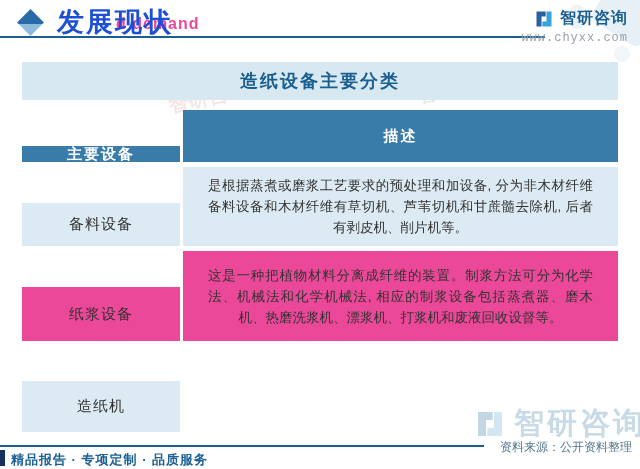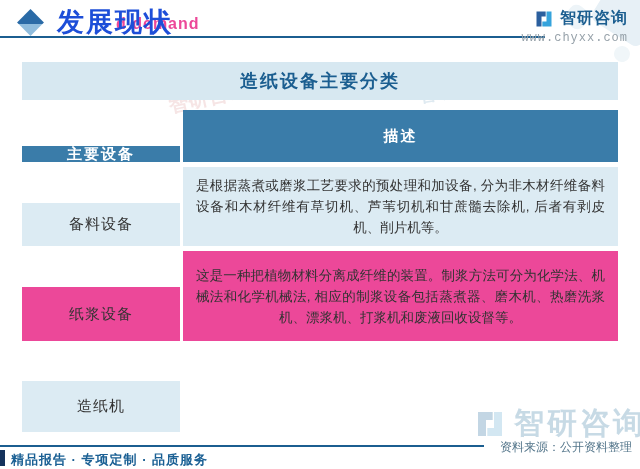--- a/index.html
+++ b/index.html
@@ -36,21 +36,21 @@
   .title-bar span{
     font-size:18px;font-weight:bold;color:#1b5e90;letter-spacing:2px;
     font-family:"Liberation Serif",serif;
   }
   
   .tbl{position:absolute;left:22px;top:110px;width:596px;z-index:2;}
   .trow{display:flex;gap:3px;margin-bottom:5px;}
   .trow.r2{margin-bottom:4px;}
   .trow.last{margin-bottom:0;}
   .c-dev{flex:0 0 158px;display:flex;align-items:center;justify-content:center;margin-top:36px;}
-  .c-desc{flex:1;display:flex;align-items:center;justify-content:center;padding:6px 13px;box-sizing:border-box;}
+  .c-desc{flex:1;display:flex;align-items:center;justify-content:center;padding:6px 25px;box-sizing:border-box;}
   .thead{height:52px;}
   .thead .c-dev,.thead .c-desc{background:#3a7ca9;color:#fff;font-weight:bold;font-size:15px;letter-spacing:2px;padding:0;}
   .rlight .c-dev,.rlight .c-desc{background:#dcebf3;}
   .rdark .c-dev,.rdark .c-desc{background:#ec4899;}
   .r1{height:79px;} .r2{height:90px;} .r3{height:87px;}
   .dev-label{font-size:15px;color:#333;letter-spacing:1px;}
   .desc-text{
     font-size:13.5px;line-height:21px;color:#333;
     text-align:justify;text-align-last:center;
   }

